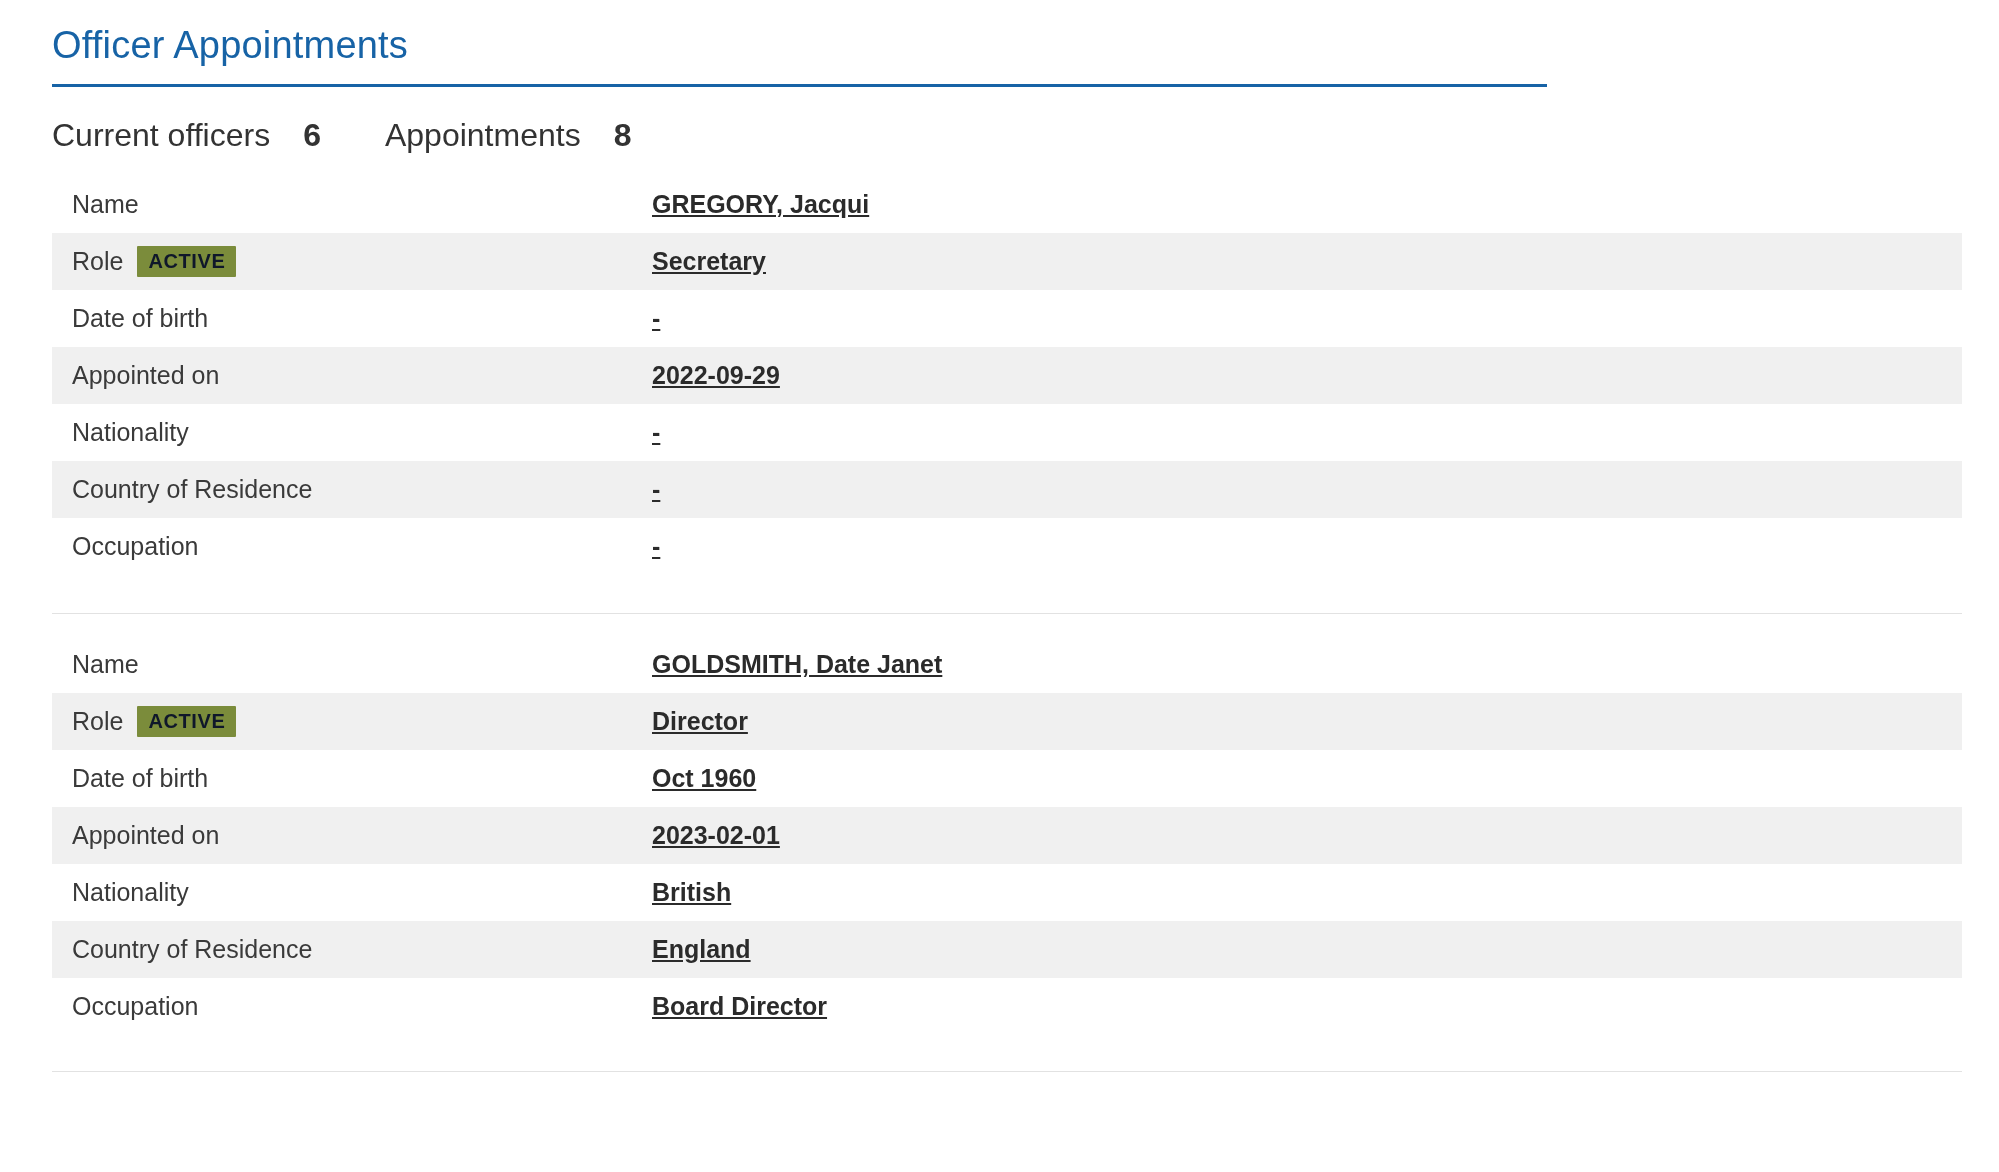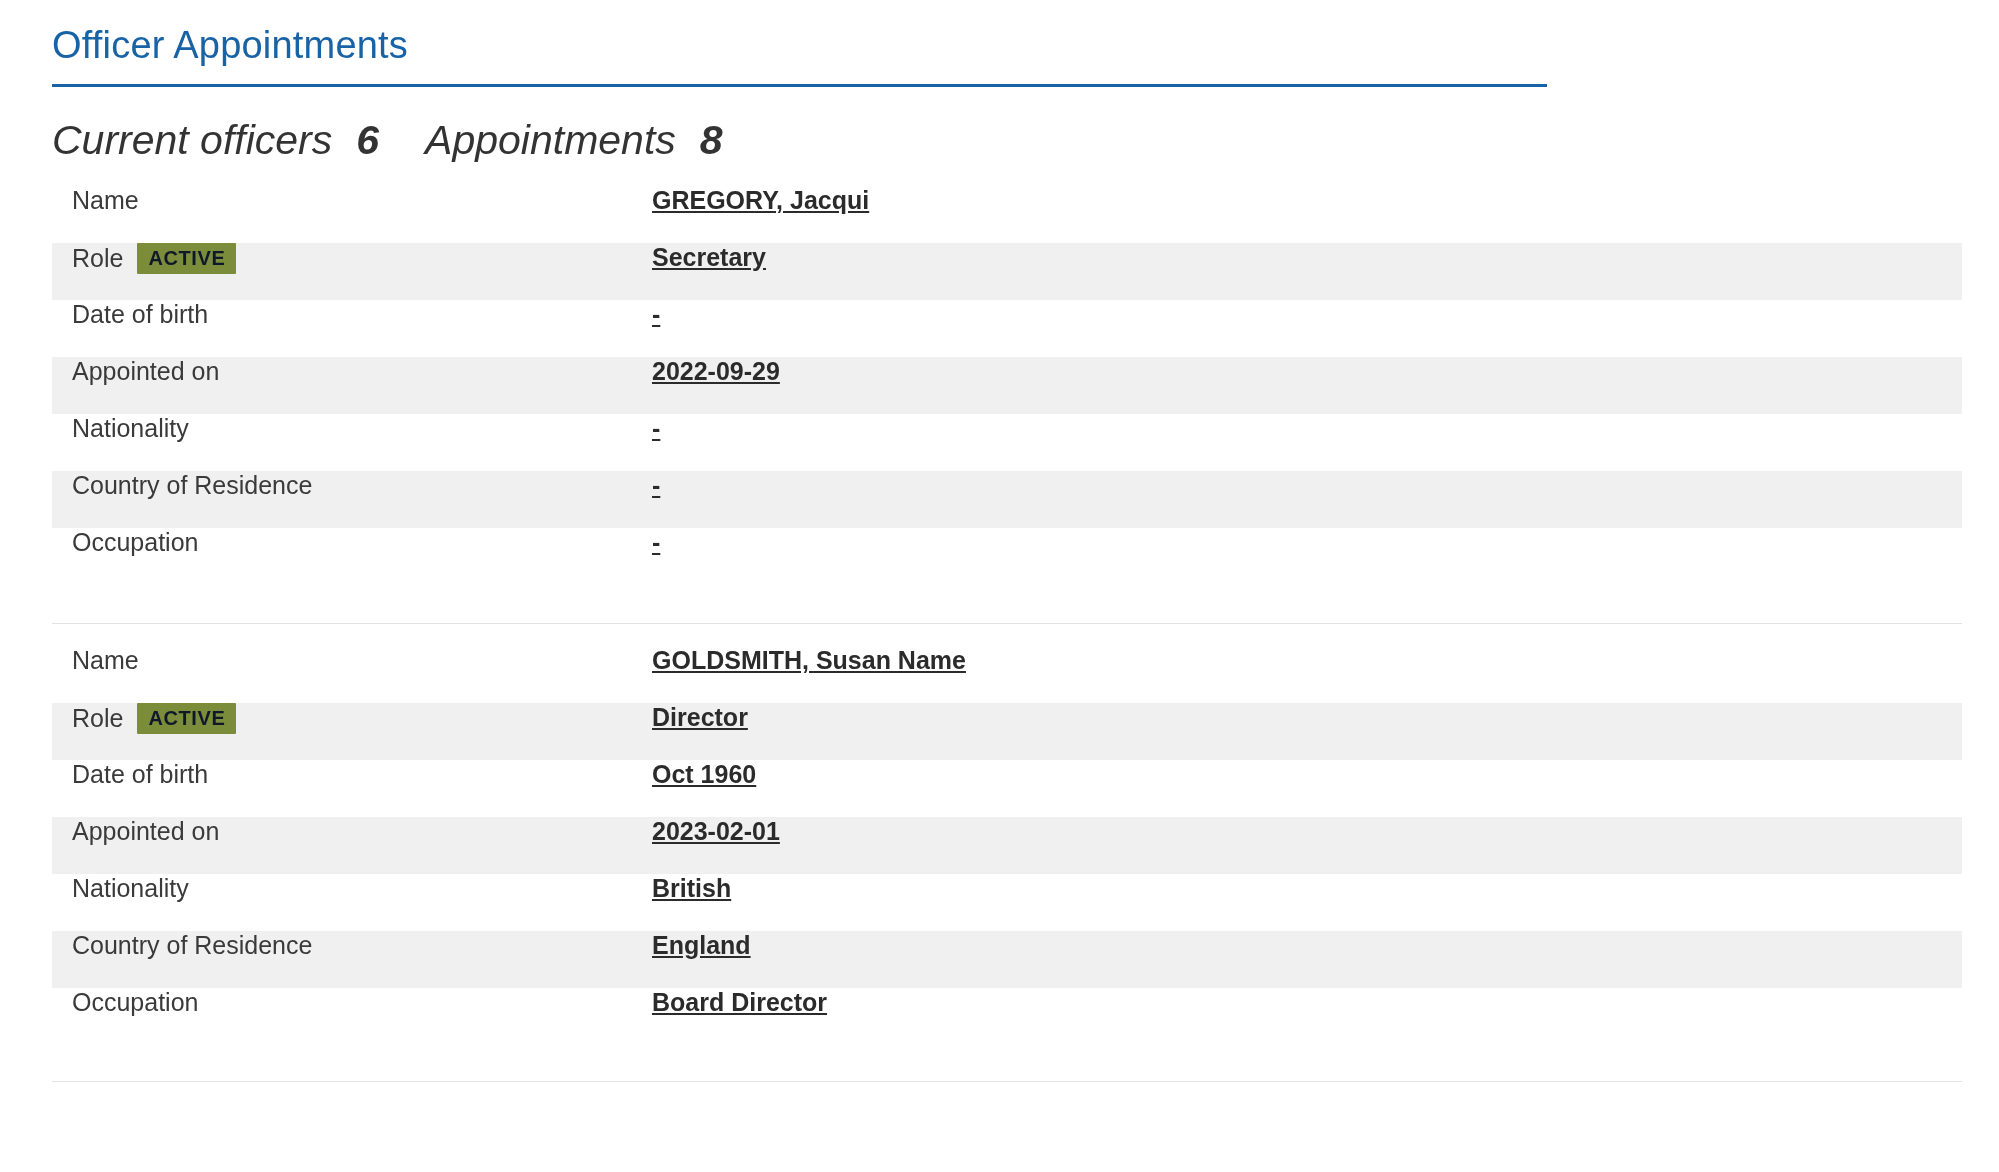--- a/index.html
+++ b/index.html
@@ -27,46 +27,45 @@
     margin: 0 0 0 0;
     line-height: 1.25;
   }
   .title-underline {
     margin-top: 14px;
     width: 1495px;
     border-bottom: 3px solid #1763a6;
   }
   .counts-row {
     margin-top: 30px;
-    font-size: 41px;
+    font-size: 32px;
     color: #333333;
     display: flex;
     align-items: baseline;
-    gap: 4px;
+    gap: 13px;
     white-space: nowrap;
-    font-style: italic;
   }
   .counts-label {
     font-weight: 400;
   }
   .counts-value {
     font-weight: 700;
     margin-left: 20px;
   }
   .counts-gap {
     display: inline-block;
     width: 38px;
   }
   .officer-block {
     margin-top: 22px;
     width: 1910px;
   }
   .row {
     display: flex;
-    align-items: flex-start;
+    align-items: center;
     height: 57px;
     box-sizing: border-box;
     padding-left: 20px;
   }
   .row.alt {
     background: #f0f0f0;
   }
   .row-label {
     width: 580px;
     font-size: 25px;
@@ -154,21 +153,21 @@
       <div class="row-label">Occupation</div>
       <div class="row-value">-</div>
     </div>
   </div>
 
   <div class="block-divider"></div>
 
   <div class="officer-block">
     <div class="row">
       <div class="row-label">Name</div>
-      <div class="row-value">GOLDSMITH, Susan Name</div>
+      <div class="row-value">GOLDSMITH, Date Janet</div>
     </div>
     <div class="row alt">
       <div class="row-label">
         <span>Role</span>
         <span class="badge">ACTIVE</span>
       </div>
       <div class="row-value">Director</div>
     </div>
     <div class="row">
       <div class="row-label">Date of birth</div>

